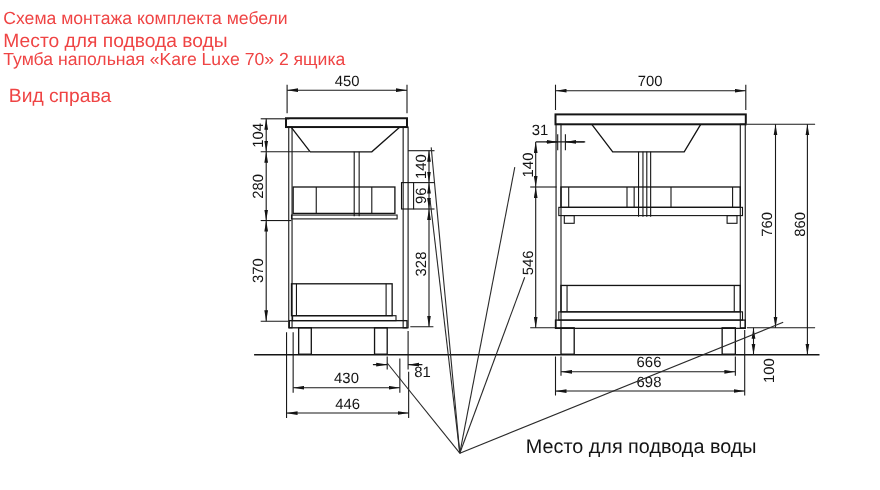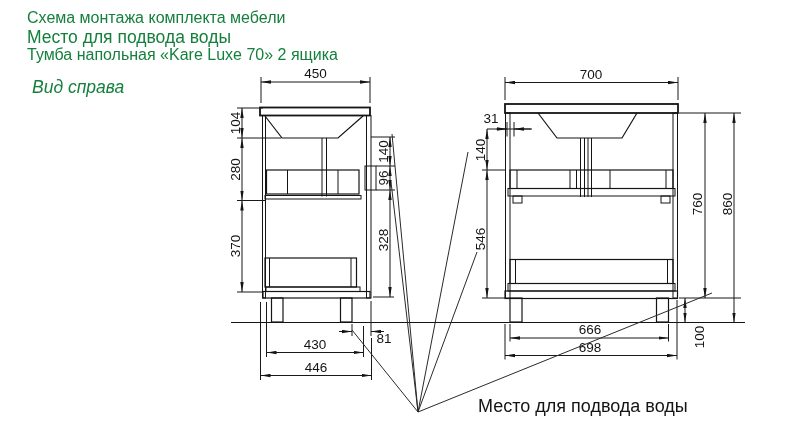--- a/index.html
+++ b/index.html
@@ -1,22 +1,22 @@
 <!DOCTYPE html>
 <html><head>
 <meta charset="utf-8">
 <style>
   html,body{margin:0;padding:0;background:#fff;}
   #stage{position:relative;width:800px;height:445px;background:#ffffff;overflow:hidden;
          font-family:"Liberation Sans","DejaVu Sans",sans-serif;color:#111;}
-  .hdr{position:absolute;left:3px;white-space:nowrap;color:#15803d;margin-left:24px;}
+  .hdr{position:absolute;left:3px;white-space:nowrap;color:#ef4444;}
   #h1{top:9px;font-size:16px;}
   #h2{top:27px;font-size:17.5px;}
   #h3{top:46px;font-size:16px;text-align:right;}
-  #h4{top:77px;left:8px;font-size:17.5px;font-style:italic;}
+  #h4{top:77px;left:8px;font-size:17.5px;}
   svg{position:absolute;left:0;top:0;}
   .ln{stroke:#141414;stroke-width:1.2;fill:none;}
   .thick{stroke:#141414;stroke-width:1.8;fill:#fff;}
   .panel{stroke:#141414;stroke-width:1;fill:none;}
   .dim{stroke:#191919;stroke-width:1;fill:none;}
   .leader{stroke:#2a2a2a;stroke-width:1;fill:none;}
   text.dlab{font-family:"Liberation Sans","DejaVu Sans",sans-serif;font-size:13.5px;fill:#141414;text-anchor:middle;}
   text.alab{font-family:"Liberation Sans","DejaVu Sans",sans-serif;font-size:18px;fill:#141414;}
 </style>
 </head>

